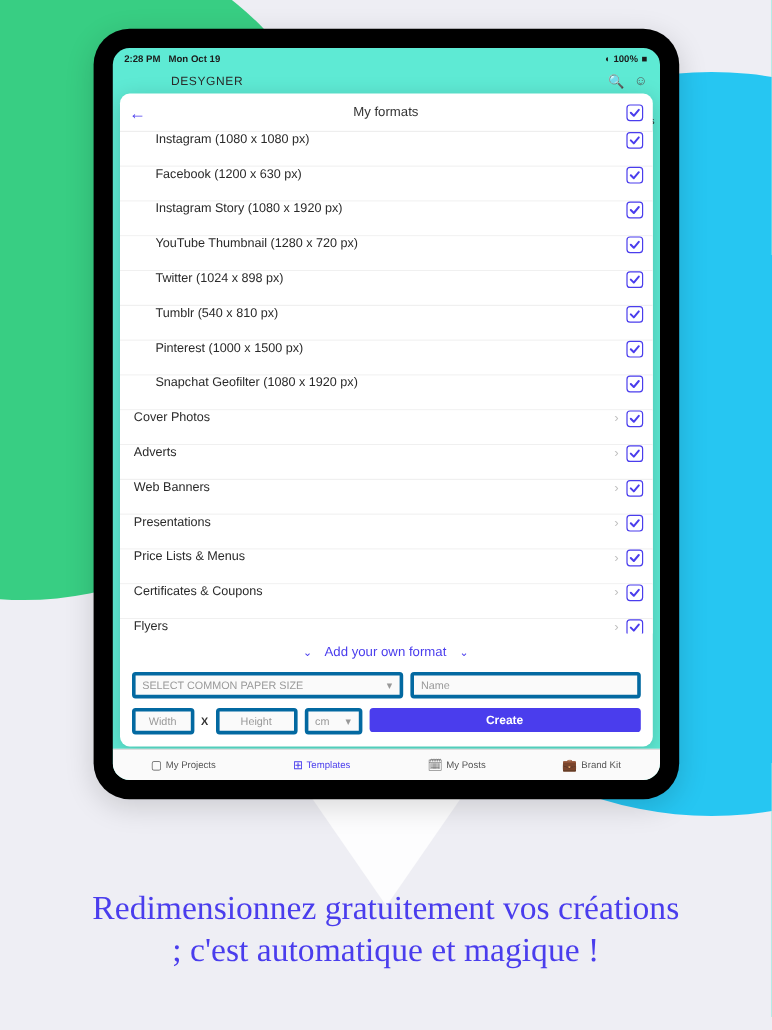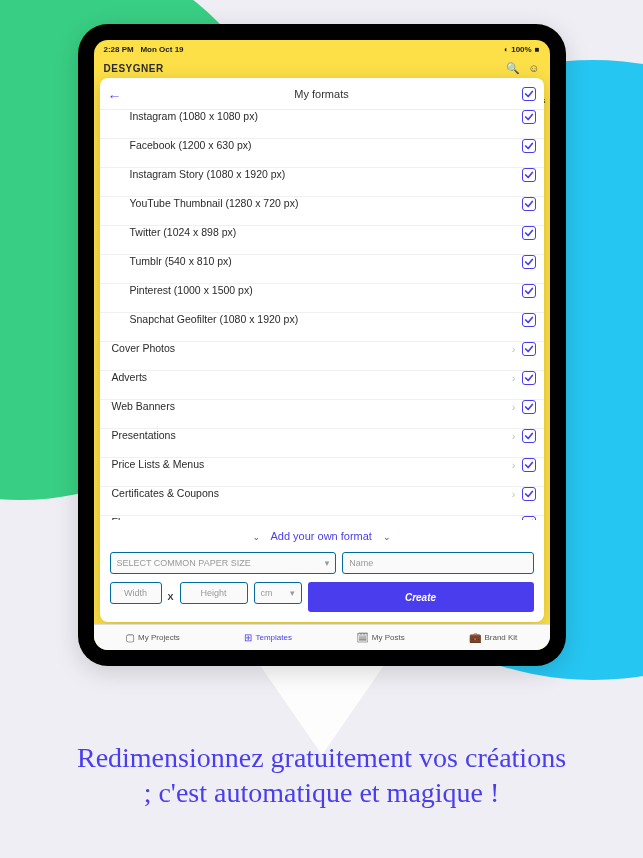--- a/index.html
+++ b/index.html
@@ -5,25 +5,25 @@
   * { margin: 0; padding: 0; box-sizing: border-box; font-family: -apple-system, BlinkMacSystemFont, "Segoe UI", Helvetica, Arial, sans-serif; }
   body { width: 643px; height: 858px; background: #eeeef4; position: relative; overflow: hidden; }
   .bg-green { position: absolute; left: -260px; top: -60px; width: 560px; height: 560px; background: #38ce83; border-radius: 50%; }
   .bg-blue  { position: absolute; right: -260px; top: 60px; width: 620px; height: 620px; background: #26c6f2; border-radius: 50%; }
   .triangle-light { position: absolute; left: 50%; top: 645px; transform: translateX(-50%); width: 0; height: 0; border-left: 76px solid transparent; border-right: 76px solid transparent; border-top: 110px solid rgba(255,255,255,0.85); }
   .tablet {
     position: absolute; left: 50%; top: 24px; transform: translateX(-50%);
     width: 488px; height: 642px; background: #000; border-radius: 30px;
     padding: 16px; box-shadow: 0 6px 24px rgba(0,0,0,0.15);
   }
-  .screen { width: 100%; height: 100%; background: #fde047; border-radius: 14px; overflow: hidden; position: relative; }
+  .screen { width: 100%; height: 100%; background: #5eead4; border-radius: 14px; overflow: hidden; position: relative; }
   .statusbar { height: 18px; display: flex; justify-content: space-between; align-items: center; font-size: 8px; font-weight: 600; color: #1b1b1b; padding: 0 10px; }
   .statusbar .right { display: flex; align-items: center; gap: 3px; }
   .appheader { height: 20px; display: flex; justify-content: space-between; align-items: center; padding: 0 10px; }
-  .appheader .brand { font-size: 10px; font-weight: 700; letter-spacing: 0.5px; color: #2b2b2b; }
+  .appheader .brand { font-size: 10px; font-weight: 400; letter-spacing: 0.5px; color: #2b2b2b; margin-left: 39px; }
   .appheader .right { display: flex; gap: 8px; font-size: 11px; color: #555; }
   .txt-right-of-modal { position: absolute; right: 4px; top: 56px; font-size: 8px; color: #222; }
   .modal {
     position: absolute; left: 6px; right: 6px; top: 38px; bottom: 28px;
     background: #fff; border-radius: 8px; box-shadow: 0 4px 18px rgba(0,0,0,0.18);
     display: flex; flex-direction: column;
   }
   .modal-header { height: 32px; display: flex; align-items: center; justify-content: center; position: relative; border-bottom: 1px solid #eee; }
   .modal-header .back { position: absolute; left: 8px; color: #4a3ded; font-size: 14px; font-weight: 700; }
   .modal-header .title { font-size: 11px; color: #333; }
@@ -33,26 +33,26 @@
   .row .label { font-size: 10.5px; color: #2a2a2a; }
   .row.sub .label { padding-left: 18px; }
   .row .right { display: flex; align-items: center; gap: 6px; }
   .chev { color: #bfbfbf; font-size: 11px; }
   .chk { width: 14px; height: 14px; border: 1.5px solid #4a3ded; border-radius: 3px; display: flex; align-items: center; justify-content: center; }
   .chk svg { width: 10px; height: 10px; display: block; }
   .addrow { padding: 10px 0 6px; text-align: center; color: #4a3ded; font-size: 11px; }
   .addrow .vcar { font-size: 9px; margin: 0 8px; }
   .formrow { display: flex; gap: 6px; padding: 4px 10px; }
   .sel, .inp {
-    border: 1px solid #0369a1; background: #fafafa; border-radius: 3px;
+    border: 3px solid #0369a1; background: #fafafa; border-radius: 3px;
     font-size: 9px; color: #999; padding: 0 6px; height: 22px; display: flex; align-items: center;
   }
   .sel { justify-content: space-between; }
   .xsep { font-size: 9px; font-weight: 700; display:flex; align-items:center; color:#333;}
-  .createbtn { flex:1; background: #4a3ded; color: #fff; font-size: 10px; font-weight:600; border-radius: 3px; height:30px; display:flex; align-items:center; justify-content:center;font-style:italic;}
+  .createbtn { flex:1; background: #4a3ded; color: #fff; font-size: 10px; font-weight:600; border-radius: 3px; height:20px; display:flex; align-items:center; justify-content:center;}
   .tabbar { position:absolute; left:0; right:0; bottom:0; height:26px; background:#fafafa; border-top:1px solid #ddd; display:flex; justify-content:space-around; align-items:center;}
   .tabitem { display:flex; align-items:center; gap:3px; font-size:8px; color:#555;}
   .tabitem.active { color:#4a3ded; }
   .tabitem .ico { font-size:10px; }
   .caption { position:absolute; left:50%; top:740px; transform:translateX(-50%); text-align:center; width: 500px; color:#4a3ded; font-size:28px; line-height:1.25; font-family: Georgia, 'Times New Roman', serif;}
 </style>
 </head>
 <body>
 
 <div class="bg-green"></div>

